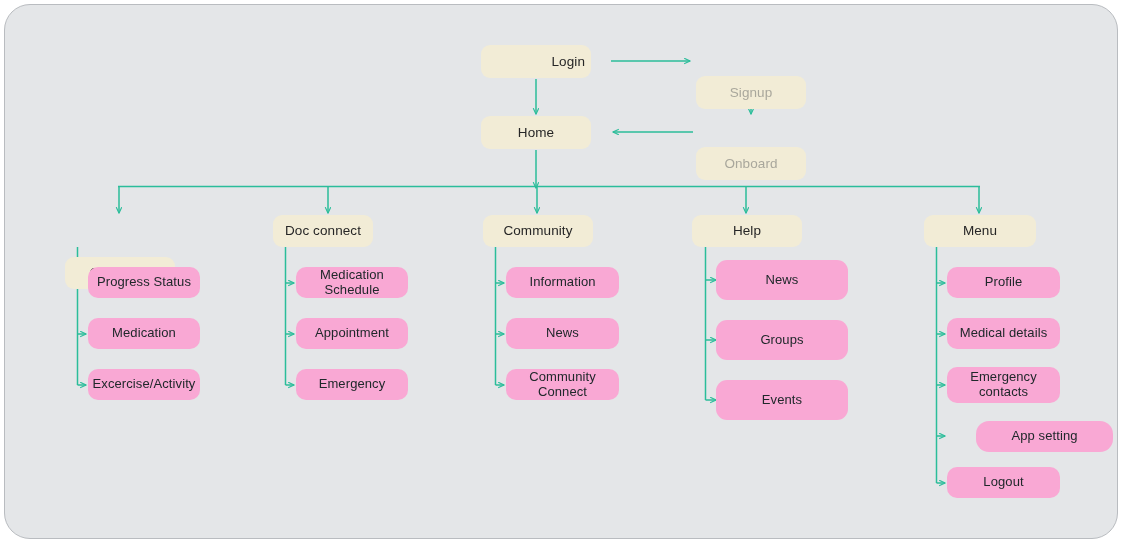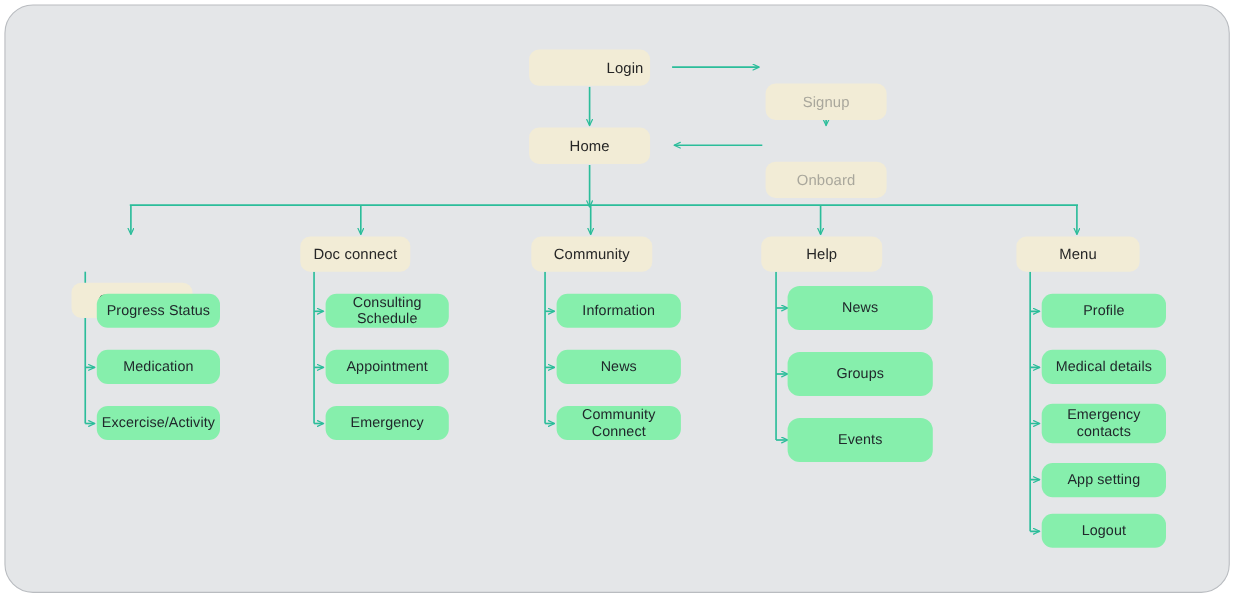--- a/index.html
+++ b/index.html
@@ -60,21 +60,21 @@
   .node.cream {
     background: #f2ecd6;
     color: #262626;
     font-size: 13.5px;
   }
   .node.cream.muted {
     color: #a9a79c;
     margin-top: 31px;
   }
   .node.teal {
-    background: #86efac;
+    background: #f9a8d4;
     color: #20282b;
     font-size: 13px;
     border-radius: 10px;
   }
   .node.teal.tall {
     border-radius: 11px;
   }
   .node .lbl {
     display: block;
     padding: 0 6px;
@@ -190,21 +190,21 @@
       <span class="lbl">Medication</span>
     </div>
     <div class="node teal" style="left:88px; top:369px; width:112px; height:31px;">
       <span class="lbl">Excercise/Activity</span>
     </div>
 
     <div class="node cream" style="left:273px; top:215px; width:100px; height:32px;">
       <span class="lbl">Doc connect</span>
     </div>
     <div class="node teal" style="left:296px; top:267px; width:112px; height:31px;">
-      <span class="lbl">Consulting Schedule</span>
+      <span class="lbl">Medication Schedule</span>
     </div>
     <div class="node teal" style="left:296px; top:318px; width:112px; height:31px;">
       <span class="lbl">Appointment</span>
     </div>
     <div class="node teal" style="left:296px; top:369px; width:112px; height:31px;">
       <span class="lbl">Emergency</span>
     </div>
 
     <div class="node cream" style="left:483px; top:215px; width:110px; height:32px;">
       <span class="lbl">Community</span>
@@ -238,21 +238,21 @@
     <div class="node teal" style="left:947px; top:267px; width:113px; height:31px;">
       <span class="lbl">Profile</span>
     </div>
     <div class="node teal" style="left:947px; top:318px; width:113px; height:31px;">
       <span class="lbl">Medical details</span>
     </div>
     <div class="node teal" style="left:947px; top:367px; width:113px; height:36px;">
       <span class="lbl">Emergency
 contacts</span>
     </div>
-    <div class="node teal" style="left:947px; top:421px; width:113px; height:31px;">
+    <div class="node teal" style="left:976px; top:421px; width:137px; height:31px;border-radius:13px;">
       <span class="lbl">App setting</span>
     </div>
     <div class="node teal" style="left:947px; top:467px; width:113px; height:31px;">
       <span class="lbl">Logout</span>
     </div>
 
   </div>
 </div>
 
 </body></html>

